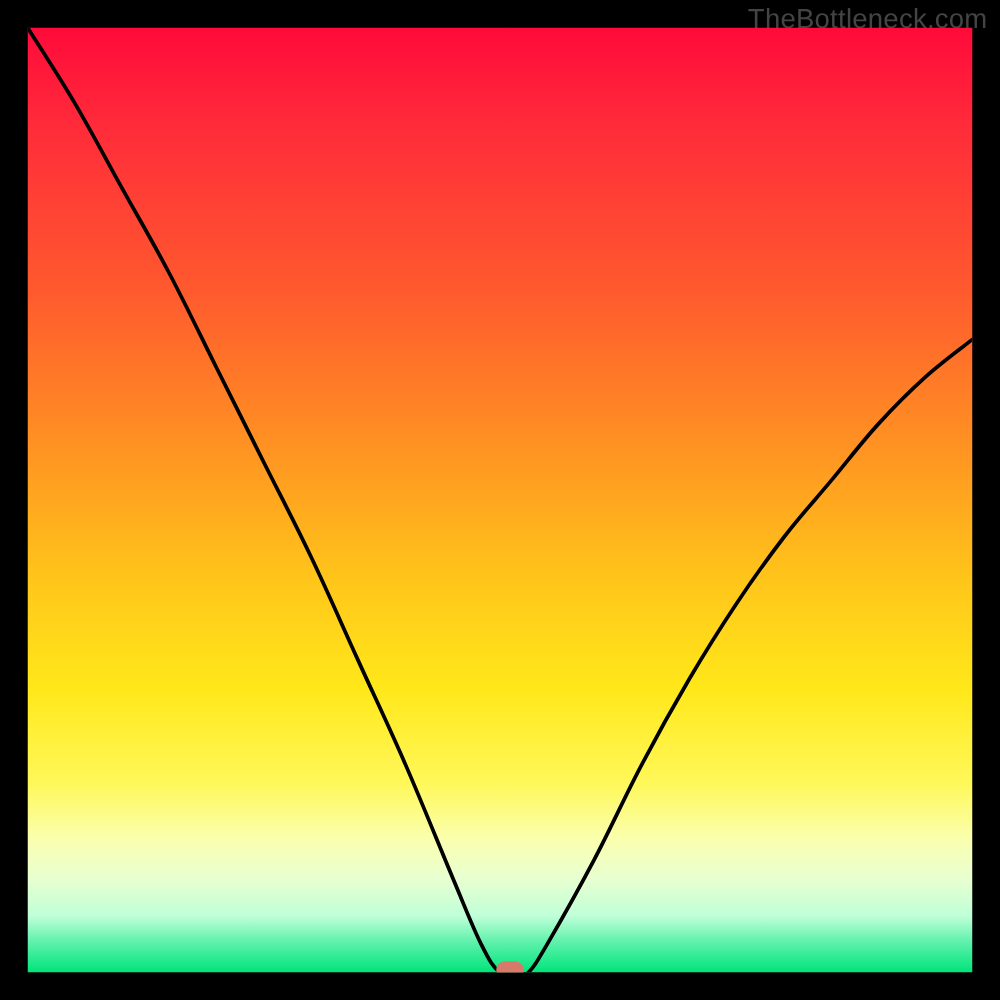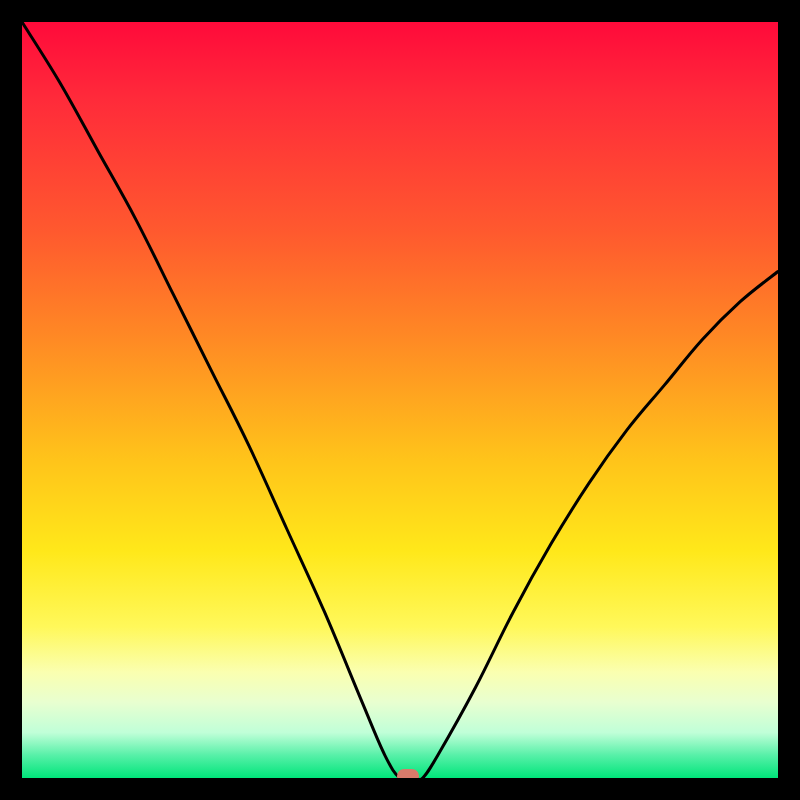--- a/index.html
+++ b/index.html
@@ -66,20 +66,21 @@
     height: 14px;
     border-radius: 7px;
     background: #d87a6a;
   }
 </style>
 </head>
 <body>
 
 <div class="frame">
 
+  <div class="watermark">TheBottleneck.com</div>
 
   <div class="plot-area">
     <div class="gradient-bg"></div>
 
     <svg class="curve" viewBox="0 0 756 756" preserveAspectRatio="none">
       <path fill="none" stroke="#000000" stroke-width="3" stroke-linecap="round" stroke-linejoin="round" d="M 0.0 0.0 C 6.8 10.9, 24.2 37.3, 37.8 60.5 C 51.4 83.6, 62.0 104.0, 75.6 128.5 C 89.2 153.0, 99.8 170.7, 113.4 196.6 C 127.0 222.4, 137.6 244.9, 151.2 272.2 C 164.8 299.4, 175.4 320.5, 189.0 347.8 C 202.6 375.0, 213.2 394.8, 226.8 423.4 C 240.4 451.9, 251.0 476.6, 264.6 506.5 C 278.2 536.5, 288.8 558.4, 302.4 589.7 C 316.0 621.0, 329.3 654.5, 340.2 680.4 C 351.1 706.3, 356.1 719.7, 362.9 733.3 C 369.7 746.9, 372.6 751.9, 378.0 756.0 C 383.4 760.1, 389.0 756.0, 393.1 756.0 C 397.2 756.0, 396.6 760.1, 400.7 756.0 C 404.8 751.9, 406.3 749.6, 415.8 733.3 C 425.3 717.0, 440.0 691.1, 453.6 665.3 C 467.2 639.4, 477.8 615.5, 491.4 589.7 C 505.0 563.8, 515.6 544.8, 529.2 521.6 C 542.8 498.5, 553.4 481.6, 567.0 461.2 C 580.6 440.7, 591.2 425.9, 604.8 408.2 C 618.4 390.5, 629.0 379.2, 642.6 362.9 C 656.2 346.6, 666.8 332.5, 680.4 317.5 C 694.0 302.6, 704.6 292.0, 718.2 279.7 C 731.8 267.5, 749.2 254.9, 756.0 249.5" id="curvePath"></path>
     </svg>
 
     <div class="marker" id="marker" style="left: 374.56px; top: 747px; background: rgb(216, 122, 106);"></div>
   </div>

